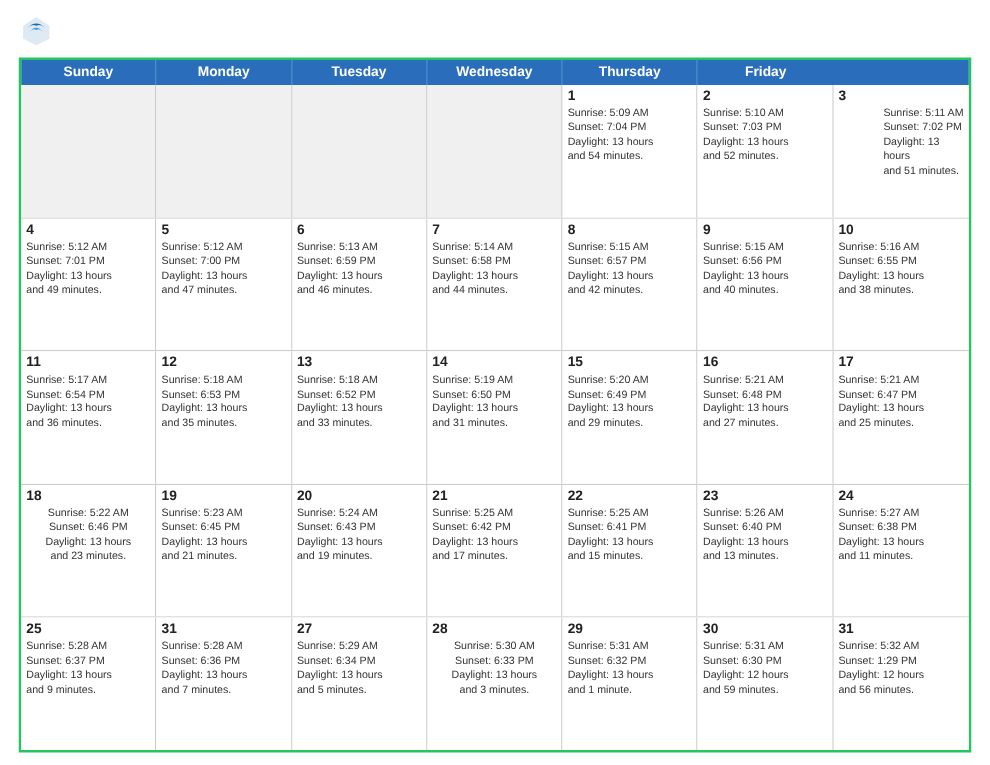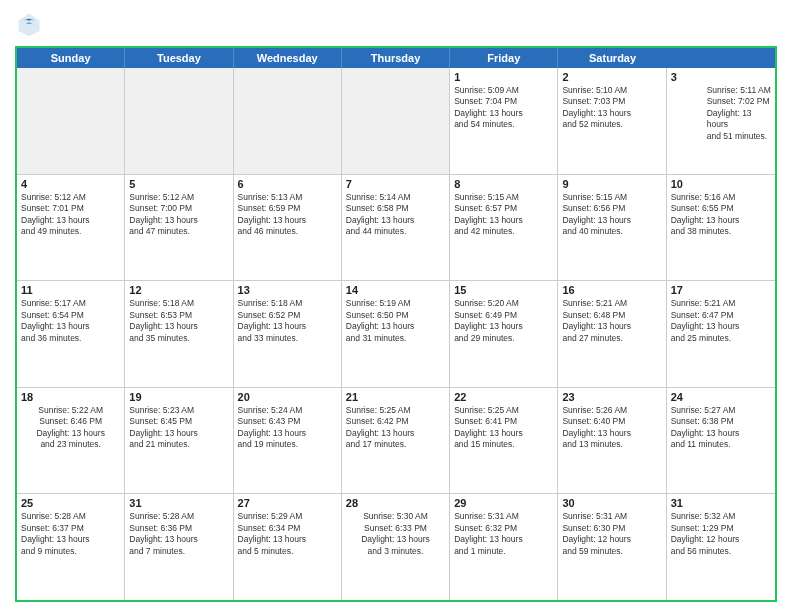--- a/index.html
+++ b/index.html
@@ -133,25 +133,25 @@
     </div>
     <div class="title-block">
       <div class="title-month"></div>
       <div class="title-location"></div>
     </div>
   </div>
 
   <div class="calendar">
     <div class="cal-header">
     <div class="cal-header-cell">Sunday</div>
+        <div class="cal-header-cell">Monday</div>
         <div class="cal-header-cell">Tuesday</div>
         <div class="cal-header-cell">Wednesday</div>
         <div class="cal-header-cell">Thursday</div>
         <div class="cal-header-cell">Friday</div>
-        <div class="cal-header-cell">Saturday</div>
       </div>
     <div class="cal-body">
     <div class="cal-row">
           <div class="cal-cell empty shaded"></div>
           <div class="cal-cell empty shaded"></div>
           <div class="cal-cell empty shaded"></div>
           <div class="cal-cell empty shaded"></div>
           <div class="cal-cell">
             <div class="day-number">1</div>
             <div class="day-info" style="white-space: pre-line;">Sunrise: 5:09 AM

